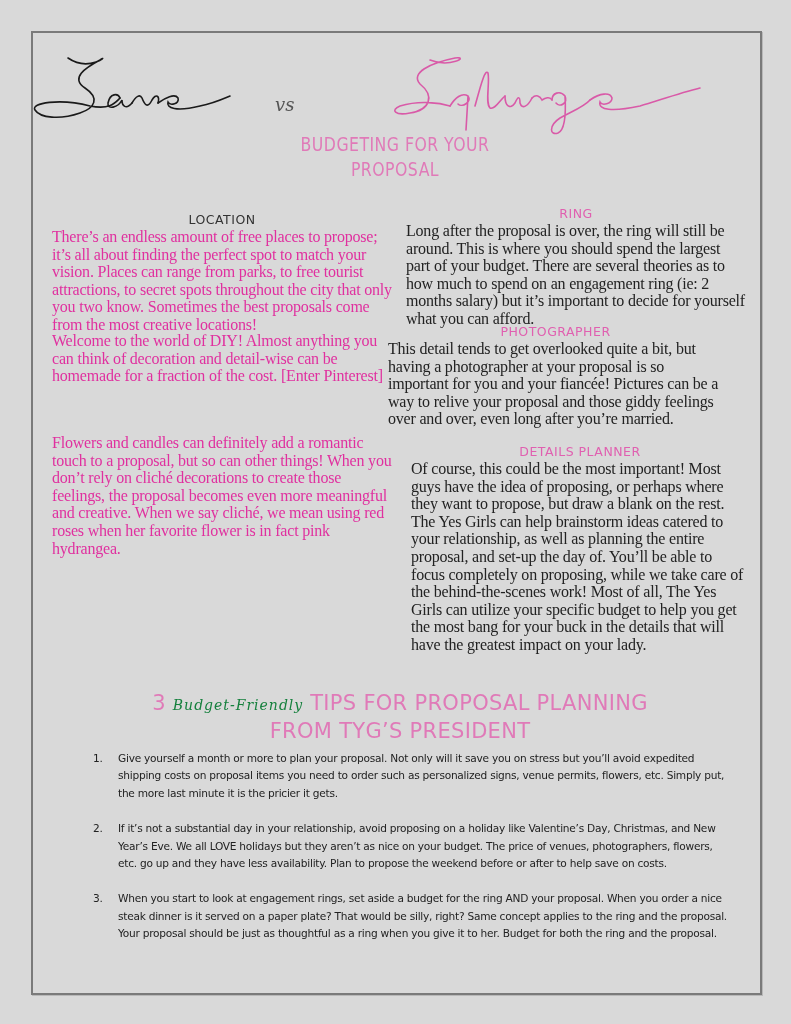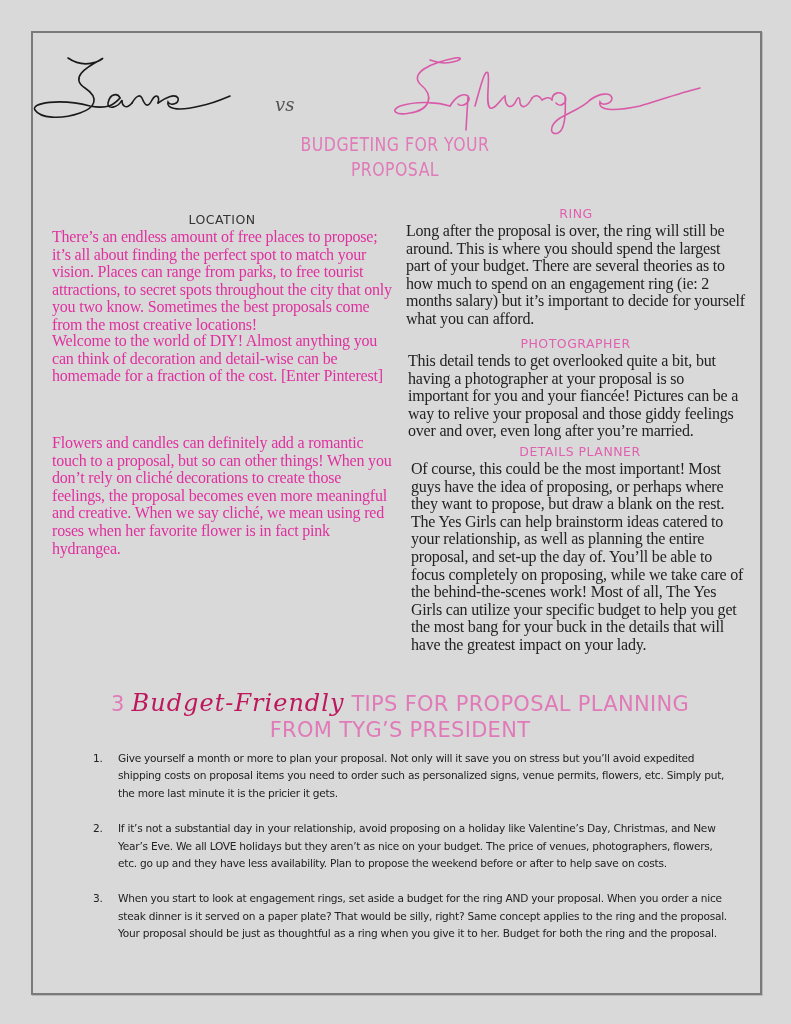--- a/index.html
+++ b/index.html
@@ -33,21 +33,21 @@
   .pink { color:#e0309f; }
   .dark { color:#222; }
   .h-dark { color:#333; }
   .h-pink { color:#e060b0; }
   .tips-title {
     position:absolute; left:60px; top:690px; width:680px; text-align:center;
     color:#e07ab8; font-family:"DejaVu Sans", sans-serif; font-size:21px; line-height:26px;
     letter-spacing:0.3px;
   }
   .tips-title .script {
-    font-family:"DejaVu Serif", serif; font-style:italic; font-size:24px; color:#be185d;
+    font-family:"DejaVu Serif", serif; font-style:italic; font-size:14px; color:#15803d;
     letter-spacing:1px;
   }
   .tips {
     position:absolute; left:90px; top:750px; width:640px; margin:0; padding:0; list-style:none;
   }
   .tips li {
     position:relative; padding-left:28px; font-family:"DejaVu Sans", sans-serif;
     font-size:10.6px; line-height:17.4px; color:#222; margin-bottom:18px; letter-spacing:-0.25px;
   }
   .tips li .num { position:absolute; left:3px; top:0; }
@@ -96,21 +96,21 @@
 
 <div class="sec" style="left:52px; top:434px; width:345px;">
   <p class="pink">Flowers and candles can definitely add a romantic touch to a proposal, but so can other things!  When you don’t rely on cliché decorations to create those feelings, the proposal becomes even more meaningful and creative.  When we say cliché, we mean using red roses when her favorite flower is in fact pink hydrangea.</p>
 </div>
 
 <div class="sec" style="left:406px; top:206px; width:340px;">
   <h3 class="h-pink">RING</h3>
   <p class="dark">Long after the proposal is over, the ring will still be around. This is where you should spend the largest part of your budget. There are several theories as to how much to spend on an engagement ring (ie: 2 months salary) but it’s important to decide for yourself what you can afford.</p>
 </div>
 
-<div class="sec" style="left:408px; top:324px; width:335px;margin-top:12px;">
+<div class="sec" style="left:388px; top:324px; width:335px;">
   <h3 class="h-pink">PHOTOGRAPHER</h3>
   <p class="dark">This detail tends to get overlooked quite a bit, but having a photographer at your proposal is so important for you and your fiancée!  Pictures can be a way to relive your proposal and those giddy feelings over and over, even long after you’re married.</p>
 </div>
 
 <div class="sec" style="left:411px; top:444px; width:338px;">
   <h3 class="h-pink">DETAILS PLANNER</h3>
   <p class="dark">Of course, this could be the most important!  Most guys have the idea of proposing, or perhaps where they want to propose, but draw a blank on the rest.  The Yes Girls can help brainstorm ideas catered to your relationship, as well as planning the entire proposal, and set-up the day of.  You’ll be able to focus completely on proposing, while we take care of the behind-the-scenes work!  Most of all, The Yes Girls can utilize your specific budget to help you get the most bang for your buck in the details that will have the greatest impact on your lady.</p>
 </div>
 
 <div class="tips-title">

